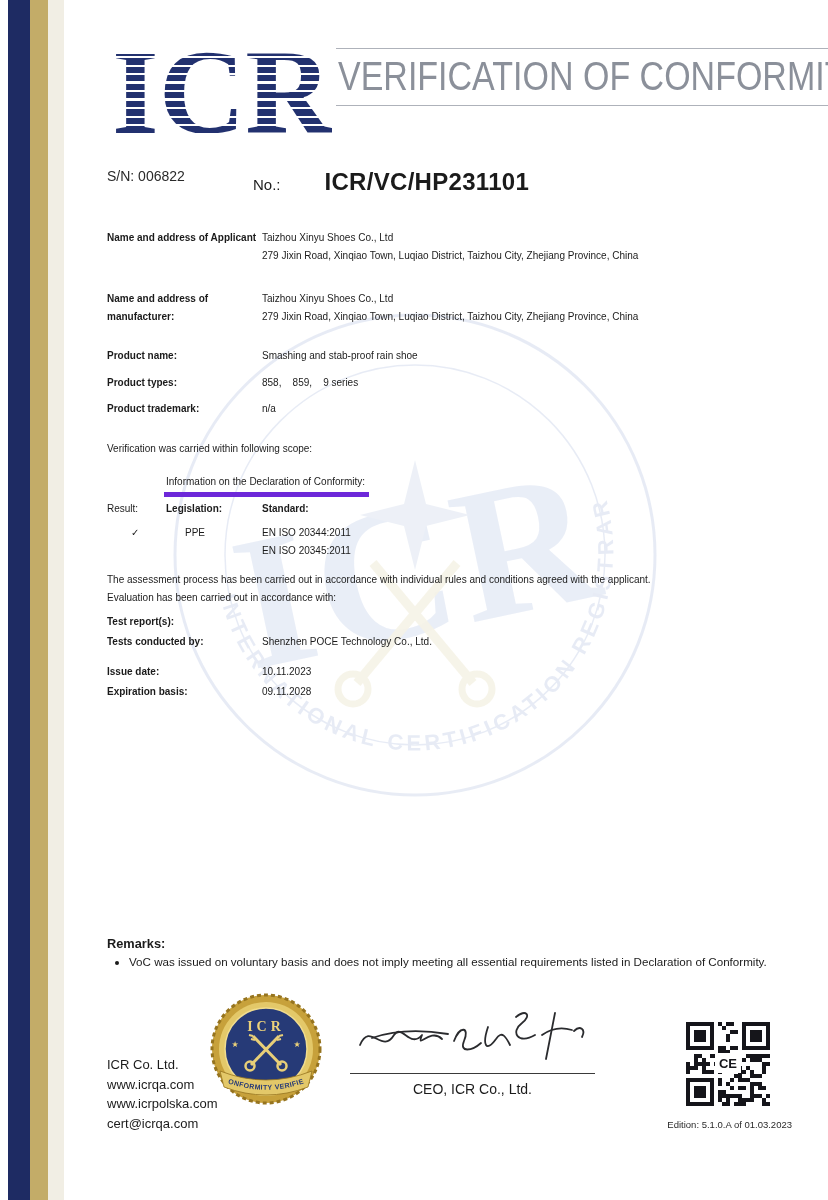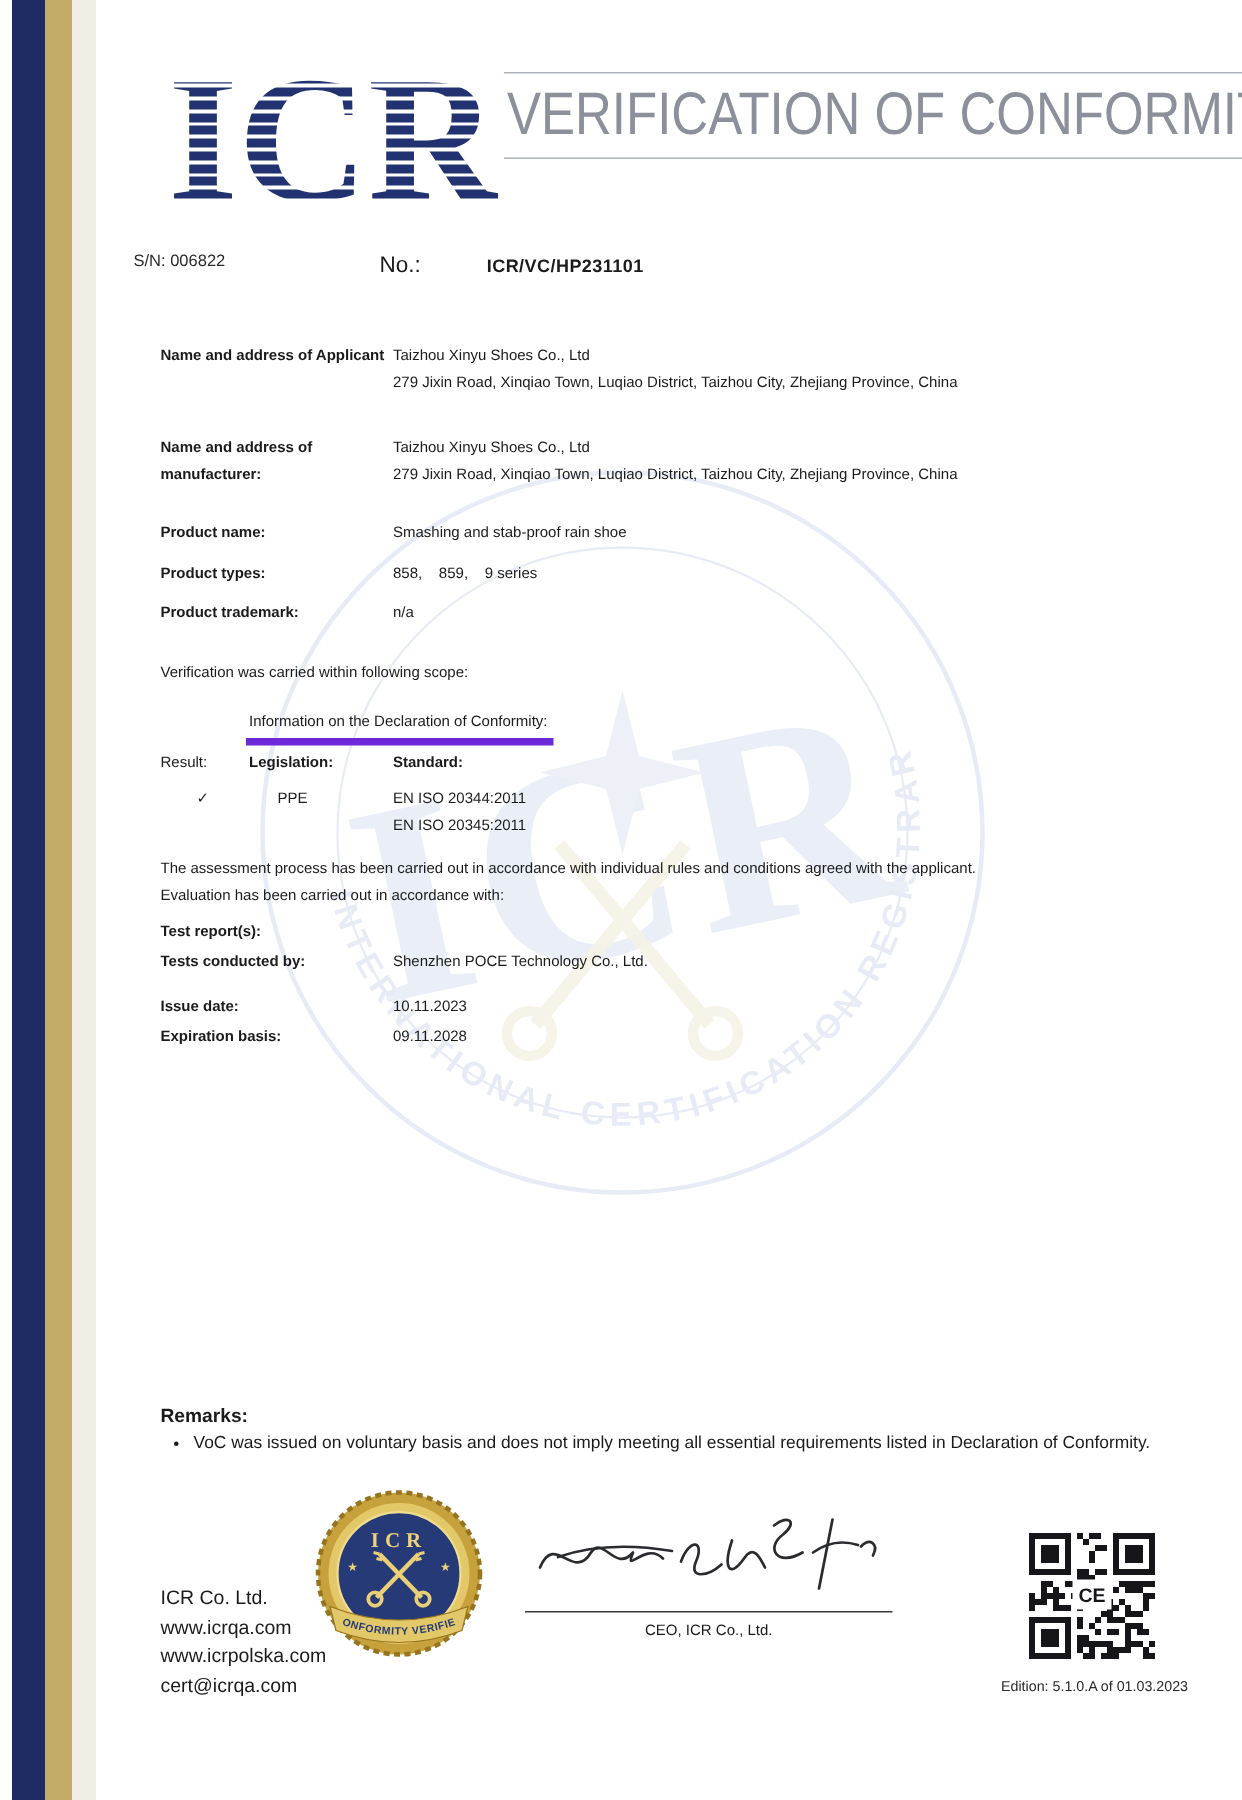--- a/index.html
+++ b/index.html
@@ -24,24 +24,24 @@
         font-size:120px;line-height:1;letter-spacing:0px;color:#22316f;}
   @supports (-webkit-background-clip: text){
     .logo{background:repeating-linear-gradient(180deg,#22316f 0 6px,#ffffff 6px 8.5px);
           -webkit-background-clip:text;background-clip:text;color:transparent;}
   }
   .voc-title{position:absolute;left:336px;right:0;top:48px;
              border-top:1.5px solid #aeb2ba;border-bottom:1.5px solid #aeb2ba;padding:5px 0 7px 2px;}
   .voc-title span{display:inline-block;font-size:40px;line-height:44px;color:#8b909a;
                   transform:scaleX(0.85);transform-origin:left center;white-space:nowrap;}
 
-  .serial{position:absolute;left:89px;top:168px;font-size:11px;color:#2a2a2a;}
+  .serial{position:absolute;left:107px;top:168px;font-size:14px;color:#2a2a2a;}
   .cert-no{position:absolute;left:253px;top:168px;display:flex;align-items:baseline;gap:7px;}
   .no-label{font-size:15px;}
-  .no-value{font-size:12px;font-weight:700;letter-spacing:0.3px;padding-left:37px;}
+  .no-value{font-size:24px;font-weight:700;letter-spacing:0.3px;padding-left:37px;}
 
   
   .content{position:absolute;left:107px;top:229px;width:716px;font-size:10px;line-height:17.5px;}
   .frow{display:flex;}
   .flabel{width:155px;flex:none;font-weight:700;}
   .fvalue{flex:1;}
   .vline{white-space:nowrap;}
   .pre{white-space:pre;}
   .mb-applicant{margin-bottom:26px;}
   .mb-manufacturer{margin-bottom:22px;}
@@ -71,21 +71,21 @@
   
   .company{position:absolute;left:107px;top:1055px;font-size:13px;line-height:19.5px;}
   .badge{position:absolute;left:209px;top:992px;width:114px;height:114px;}
   .badge-icr{font-family:"Liberation Serif",serif;font-weight:700;font-size:14px;fill:#ecd27a;
              letter-spacing:4px;text-anchor:middle;}
   .badge-star{font-size:8px;fill:#ecd27a;text-anchor:middle;}
   .badge-banner-text{font-family:"Liberation Sans",sans-serif;font-size:7px;font-weight:700;
                      fill:#263a77;letter-spacing:0.4px;}
   .sig-block{position:absolute;left:350px;top:1005px;width:245px;text-align:center;}
   .sig-line{border-top:1.5px solid #3a3a3a;margin-top:2px;}
-  .sig-title{font-size:10px;margin-top:7px;}
+  .sig-title{font-size:14px;margin-top:7px;}
   .qr{position:absolute;left:682px;top:1018px;width:92px;height:92px;}
   .qr-ce{font-family:"Liberation Sans",sans-serif;font-size:13px;font-weight:700;fill:#15151a;
          text-anchor:middle;}
   .edition{position:absolute;right:36px;top:1119px;font-size:9.5px;color:#2a2a2a;}
 </style>
 </head>
 <body>
 
 <div class="page">
 

